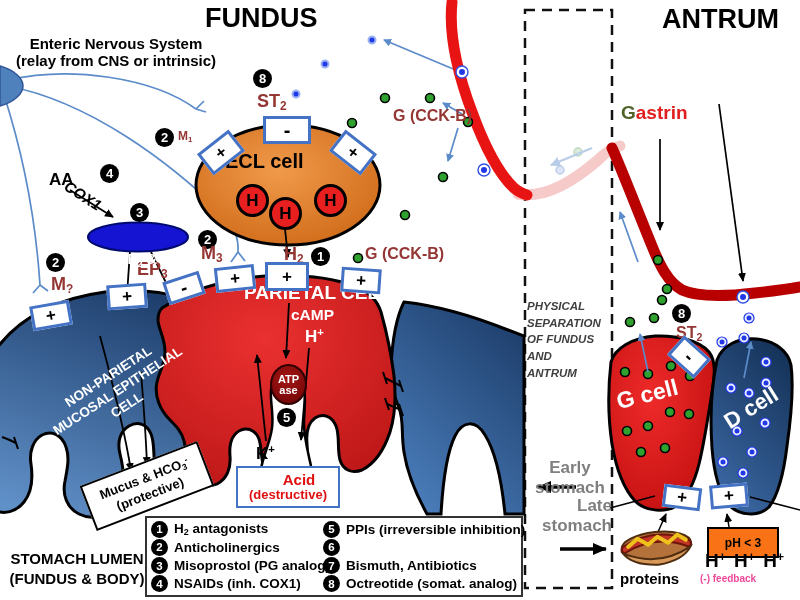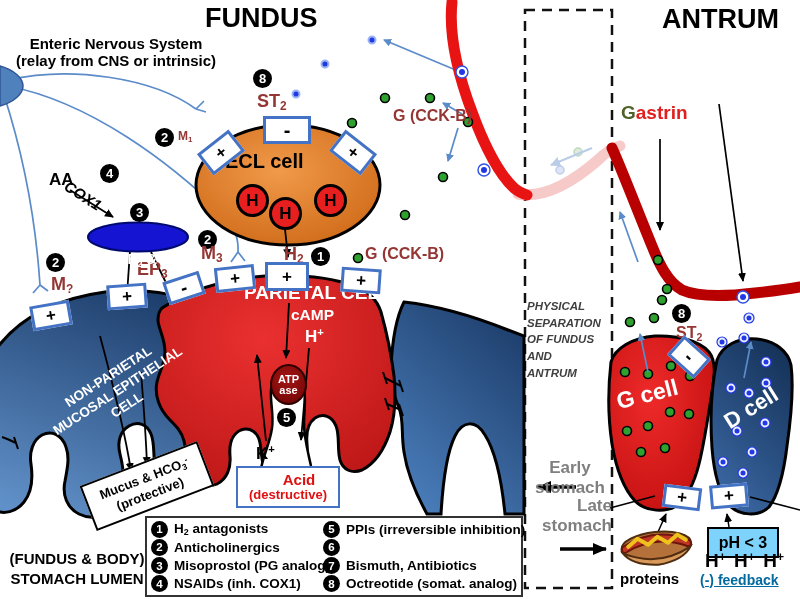--- a/index.html
+++ b/index.html
@@ -19,22 +19,22 @@
   .hcirc{position:absolute;width:33px;height:33px;border-radius:50%;background:#E81F1F;
          border:3px solid #000;box-sizing:border-box;color:#000;font-weight:bold;font-size:17px;
          display:flex;align-items:center;justify-content:center;}
   #atpase{position:absolute;left:270px;top:364px;width:37px;height:41px;border-radius:50%;
           background:radial-gradient(circle at 45% 35%, #A31414, #6E0404);border:2px solid #2e0000;
           box-sizing:border-box;color:#fff;font-weight:bold;font-size:11px;line-height:1.0;
           display:flex;flex-direction:column;align-items:center;justify-content:center;}
   #acid-box{position:absolute;left:236px;top:466px;width:100px;height:38px;background:#fff;
             border:2px solid #4472C4;color:#E01010;font-weight:bold;text-align:center;
             display:flex;flex-direction:column;align-items:center;justify-content:center;line-height:1.15;}
-  #ph-box{position:absolute;left:707px;top:527px;width:68px;height:27px;background:#7dd3fc;border:2px solid #000;
-          color:#000;font-weight:bold;font-size:16px;display:flex;align-items:center;justify-content:center;}
+  #ph-box{position:absolute;left:707px;top:527px;width:68px;height:27px;background:#f97316;border:2px solid #000;
+          color:#000;font-weight:bold;font-size:12px;display:flex;align-items:center;justify-content:center;}
   #mucus-box{position:absolute;left:84px;top:462px;width:122px;height:44px;background:#fff;border:2px solid #000;
              transform:rotate(-21deg);color:#000;font-weight:bold;font-size:13px;text-align:center;
              display:flex;flex-direction:column;align-items:center;justify-content:center;line-height:1.2;}
   #legend{position:absolute;left:145px;top:516px;width:378px;height:81px;background:#fff;border:2px solid #333;
           box-sizing:border-box;display:grid;grid-template-columns:47% 53%;grid-auto-flow:column;
           grid-template-rows:repeat(4,1fr);padding:2px 4px;}
   .li{display:flex;align-items:center;gap:6px;font-size:13.5px;font-weight:bold;color:#000;white-space:nowrap;}
   .lbadge{width:17px;height:17px;min-width:17px;border-radius:50%;background:#000;color:#fff;font-size:11.5px;
           font-weight:bold;display:flex;align-items:center;justify-content:center;}
 </style>
@@ -358,32 +358,32 @@
 
 <div id="mucus-box">
   <div><span>Mucus &amp; HCO</span><sub class="sb">3</sub><sup class="sp">-</sup></div>
   <div>(protective)</div>
 </div>
 <div id="acid-box">
   <div style="font-size:15px;margin-left:22px;">Acid</div>
   <div style="font-size:13px;">(destructive)</div>
 </div>
 <div class="lbl" style="left:8px;top:549px;width:138px;text-align:center;font-size:15px;color:#000;line-height:1.35;">
-  <div>(FUNDUS &amp; BODY)</div>
-      <div>STOMACH LUMEN</div>
+  <div>STOMACH LUMEN</div>
+      <div>(FUNDUS &amp; BODY)</div>
 </div>
 
 <div class="lbl" style="left:620px;top:571px;font-size:15px;color:#000;">proteins</div>
 <div id="ph-box">pH &lt; 3</div>
 <div class="lbl" style="left:705px;top:551px;font-size:19px;color:#000;display:flex;gap:8px;">
   <span><span>H</span><sup class="sp">+</sup></span>
   <span><span>H</span><sup class="sp">+</sup></span>
   <span><span>H</span><sup class="sp">+</sup></span>
 </div>
-<div class="lbl" style="left:700px;top:573px;font-size:14px;color:#0369a1;text-decoration:underline;">(-) feedback</div>
+<div class="lbl" style="left:700px;top:573px;font-size:10px;color:#ec4899;">(-) feedback</div>
 
 <div id="legend">
   <div class="li">
         <span class="lbadge">1</span>
         <span><span>H</span><sub class="sb">2</sub><span> antagonists</span></span>
       </div>
   <div class="li">
         <span class="lbadge">2</span>
         <span>Anticholinergics</span>
       </div>

